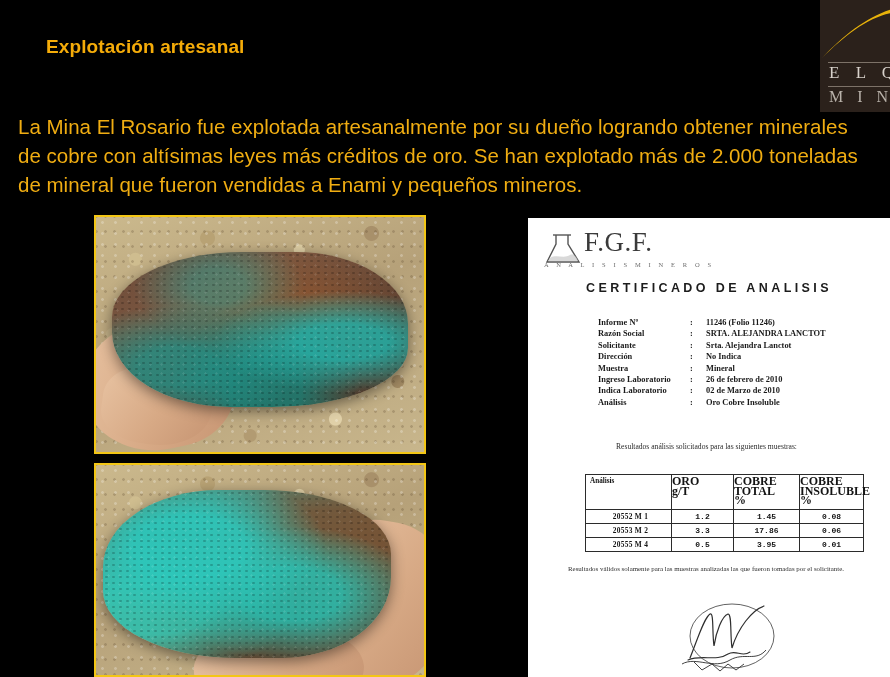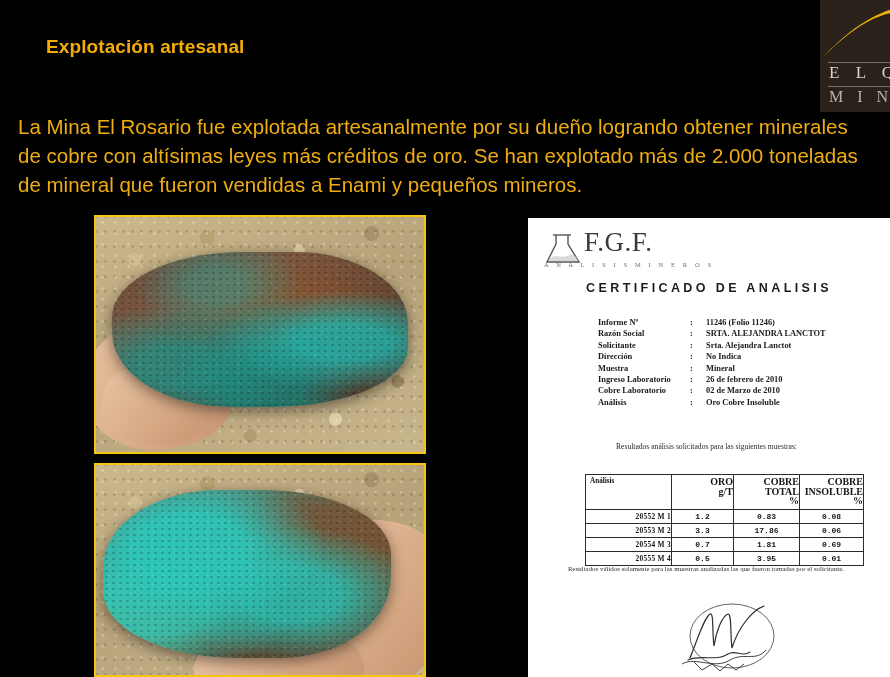--- a/index.html
+++ b/index.html
@@ -297,42 +297,42 @@
     border-collapse: collapse;
     font-family: "Liberation Serif", serif;
     table-layout: fixed;
   }
   #cert-table th, #cert-table td {
     border: 1px solid #2b2b2b;
     padding: 0;
     color: #141414;
   }
   #cert-table th {
-    font-size: 10px;
+    font-size: 12px;
     font-weight: bold;
-    text-align: right;
+    text-align: left;
     line-height: 9.6px;
     padding: 2px 0 2px;
     height: 30px;
     vertical-align: top;
   }
   #cert-table th.th-left {
     text-align: left;
     padding-left: 4px;
     font-size: 7.2px;
   }
   #cert-table td {
     font-size: 8px;
     text-align: center;
     height: 13px;
     font-weight: bold;
     font-family: Liberation Mono, monospace;
   }
   #cert-table td.td-left {
-    text-align: right;
+    text-align: center;
     padding-left: 4px;
     font-family: "Liberation Serif", serif;
     font-size: 7.4px;
     letter-spacing: 0.3px;
     margin-top: 32px;
   }
   .col-a { width: 86px; }
   .col-b { width: 62px; }
   .col-c { width: 66px; }
   .col-d { width: 64px; }
@@ -436,21 +436,21 @@
       <span class="cf-label">Muestra</span>
       <span class="cf-colon">:</span>
       <span class="cf-value">Mineral</span>
     </div>
     <div class="cert-field-row">
       <span class="cf-label">Ingreso Laboratorio</span>
       <span class="cf-colon">:</span>
       <span class="cf-value">26 de febrero de 2010</span>
     </div>
     <div class="cert-field-row">
-      <span class="cf-label">Cobre Laboratorio</span>
+      <span class="cf-label">Indica Laboratorio</span>
       <span class="cf-colon">:</span>
       <span class="cf-value">02 de Marzo de 2010</span>
     </div>
     <div class="cert-field-row">
       <span class="cf-label">Análisis</span>
       <span class="cf-colon">:</span>
       <span class="cf-value">Oro Cobre Insoluble</span>
     </div>
   </div>
 
@@ -481,36 +481,30 @@
           <span>COBRE</span><br>
           <span>INSOLUBLE</span><br>
           <span>%</span>
         </th>
       </tr>
     </thead>
     <tbody>
       <tr>
         <td class="td-left">20552  M 1</td>
         <td>1.2</td>
-        <td>0.83</td>
+        <td>1.45</td>
         <td>0.08</td>
       </tr>
       <tr>
         <td class="td-left">20553  M 2</td>
         <td>3.3</td>
         <td>17.86</td>
         <td>0.06</td>
       </tr>
       <tr>
-        <td class="td-left">20554  M 3</td>
-        <td>0.7</td>
-        <td>1.81</td>
-        <td>0.69</td>
-      </tr>
-      <tr>
         <td class="td-left">20555  M 4</td>
         <td>0.5</td>
         <td>3.95</td>
         <td>0.01</td>
       </tr>
     </tbody>
   </table>
 
   <div class="cert-footnote">Resultados válidos solamente para las muestras analizadas las que fueron tomadas por el solicitante.</div>
 

